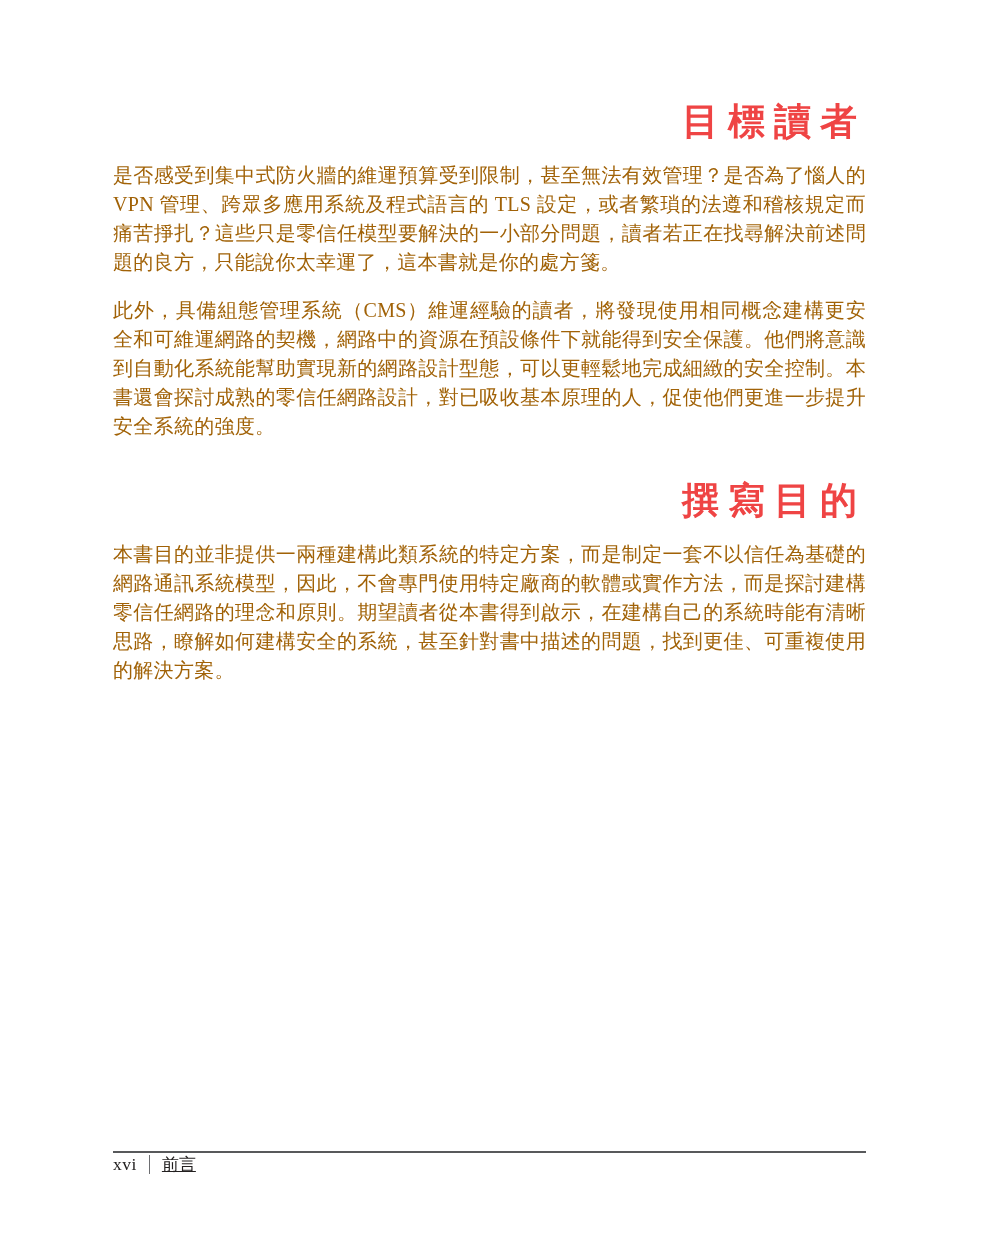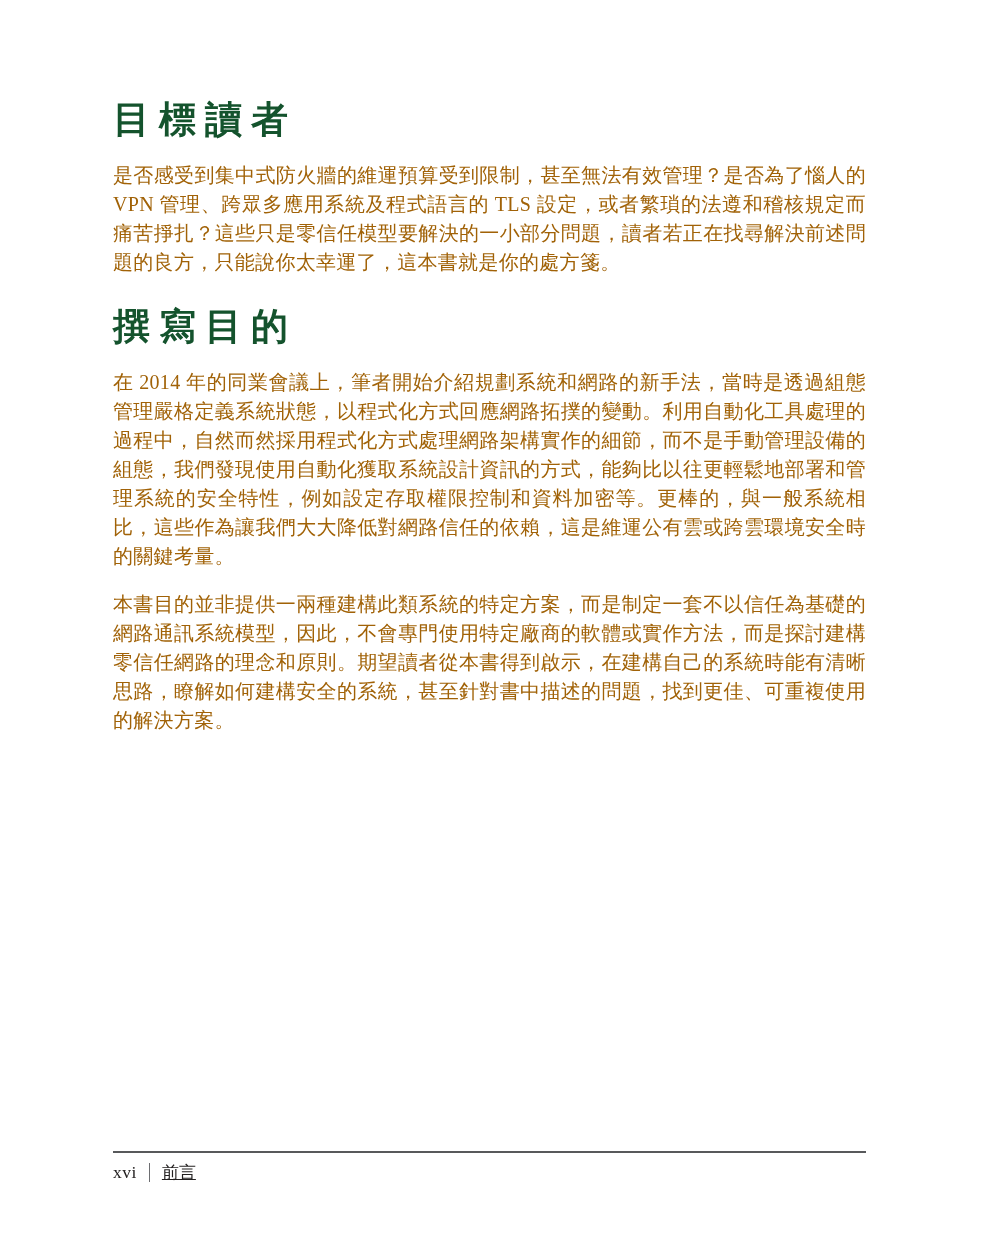--- a/index.html
+++ b/index.html
@@ -17,50 +17,50 @@
     color: #332f30;
   }
   .content {
     position: absolute;
     left: 113px;
     top: 0;
     width: 753px;
     padding-top: 102px;
   }
   h1 {
-    font-family: Liberation Mono, monospace;
+    font-family: Liberation Serif, serif;
     font-size: 37px;
     line-height: 40px;
     font-weight: 700;
     letter-spacing: 9px;
-    color: #14532d;
+    color: #ef4444;
     margin: 0 0 14px 0;
+    text-align: right;
   }
   h1.second {
-    margin-top: 32px;
+    margin-top: 40px;
   }
   .content p {
     font-size: 20px;
     line-height: 29px;
     letter-spacing: 0.3px;
     text-align: justify;
     text-justify: inter-character;
     margin: 19px 0 0 0;
     color: #a16207;
   }
   h1 + p {
     margin-top: 0;
   }
   .footer {
     position: absolute;
     left: 113px;
     top: 1151px;
     width: 753px;
     border-top: 2px solid #58595b;
-    padding-top: 8px;
     font-size: 17.5px;
     color: #232020;
     display: flex;
     align-items: center;
   }
   .footer .pagenum {
     font-family: "Liberation Serif", "DejaVu Serif", serif;
     letter-spacing: 0.5px;
   }
   .footer .divider {
@@ -79,24 +79,24 @@
 <body>
 
 <div class="page">
   <main class="content">
 
     <h1>目標讀者</h1>
 
     <p>是否感受到集中式防火牆的維運預算受到限制，甚至無法有效管理？是否為了惱人的 VPN 管理、跨眾多應用系統及程式語言的 TLS 設定，或者繁瑣的法遵和稽核規定而痛苦掙扎？這些只是零信任模型要解決的一小部分問題，讀者若正在找尋解決前述問題的良方，只能說你太幸運了，這本書就是你的處方箋。</p>
 
 
+    <p>此外，具備組態管理系統（CMS）維運經驗的讀者，將發現使用相同概念建構更安全和可維運網路的契機，網路中的資源在預設條件下就能得到安全保護。他們將意識到自動化系統能幫助實現新的網路設計型態，可以更輕鬆地完成細緻的安全控制。本書還會探討成熟的零信任網路設計，對已吸收基本原理的人，促使他們更進一步提升安全系統的強度。</p>
 
     <h1 class="second">撰寫目的</h1>
 
-    <p>在 2014 年的同業會議上，筆者開始介紹規劃系統和網路的新手法，當時是透過組態管理嚴格定義系統狀態，以程式化方式回應網路拓撲的變動。利用自動化工具處理的過程中，自然而然採用程式化方式處理網路架構實作的細節，而不是手動管理設備的組態，我們發現使用自動化獲取系統設計資訊的方式，能夠比以往更輕鬆地部署和管理系統的安全特性，例如設定存取權限控制和資料加密等。更棒的，與一般系統相比，這些作為讓我們大大降低對網路信任的依賴，這是維運公有雲或跨雲環境安全時的關鍵考量。</p>
 
 
     <p>本書目的並非提供一兩種建構此類系統的特定方案，而是制定一套不以信任為基礎的網路通訊系統模型，因此，不會專門使用特定廠商的軟體或實作方法，而是探討建構零信任網路的理念和原則。期望讀者從本書得到啟示，在建構自己的系統時能有清晰思路，瞭解如何建構安全的系統，甚至針對書中描述的問題，找到更佳、可重複使用的解決方案。</p>
 
   </main>
 
   <footer class="footer">
     <span class="pagenum">xvi</span>
     <span class="divider"></span>
     <span class="chapter">前言</span>

